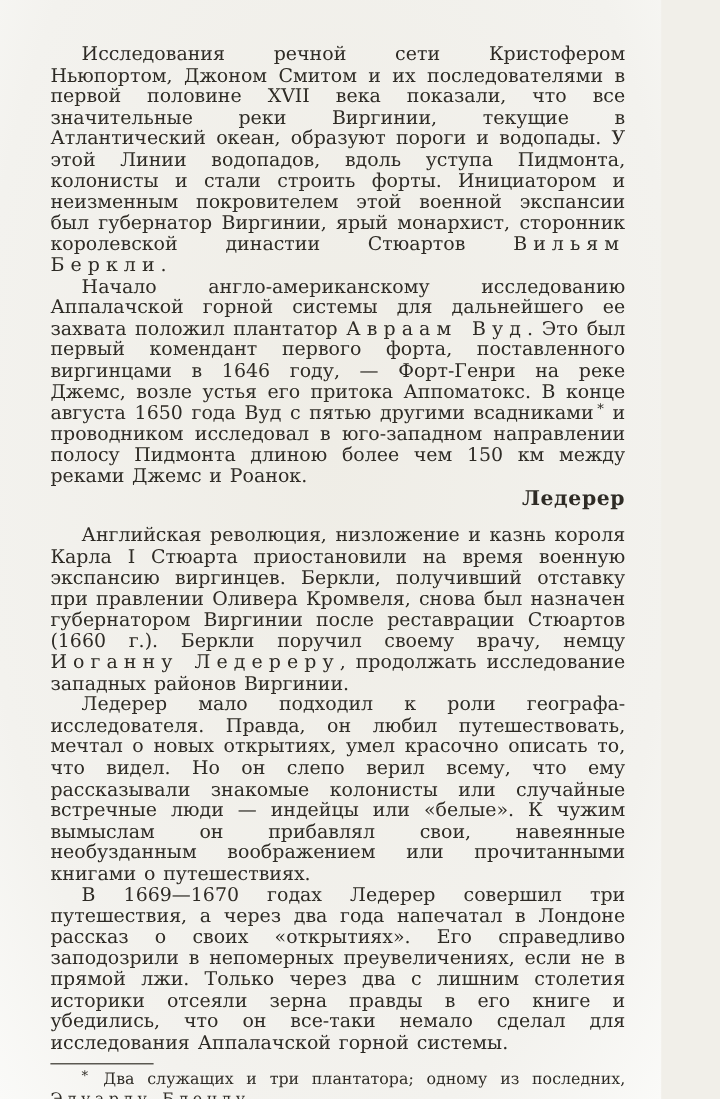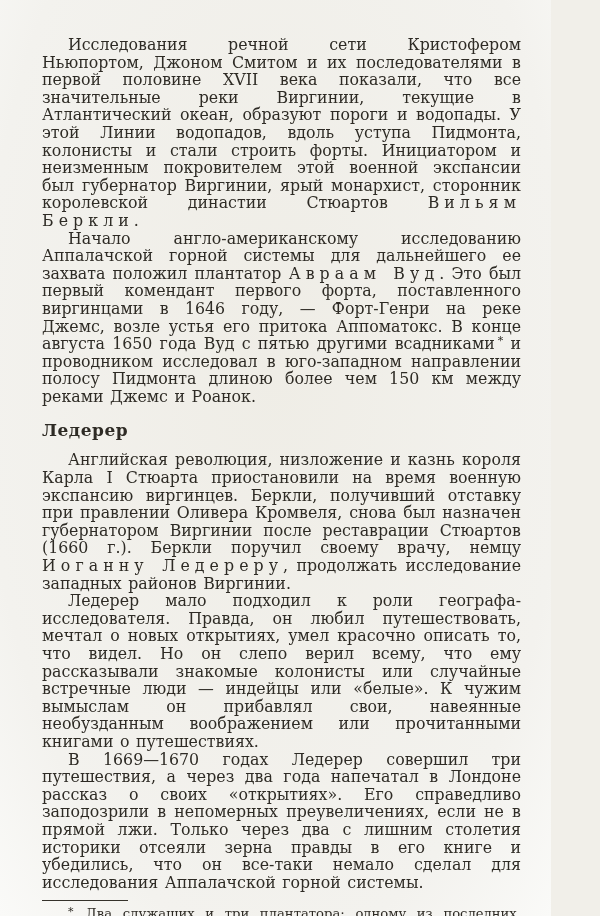--- a/index.html
+++ b/index.html
@@ -30,23 +30,23 @@
   }
   .fn-mark {
     font-size: 11px;
     line-height: 0;
     vertical-align: 5px;
     margin-left: 3px;
   }
   .heading {
     font-size: 17px;
     font-weight: bold;
-    text-align: left;
+    text-align: right;
     letter-spacing: 0.5px;
-    margin: 15px 0 11px 0;
+    margin: 1px 0 11px 0;
   }
   .footnote-rule {
     width: 86px;
     height: 0;
     border-top: 1.2px solid #35322b;
     margin: 9px 0 5px 0;
   }
   .footnote {
     font-size: 13.2px;
     line-height: 16.8px;

